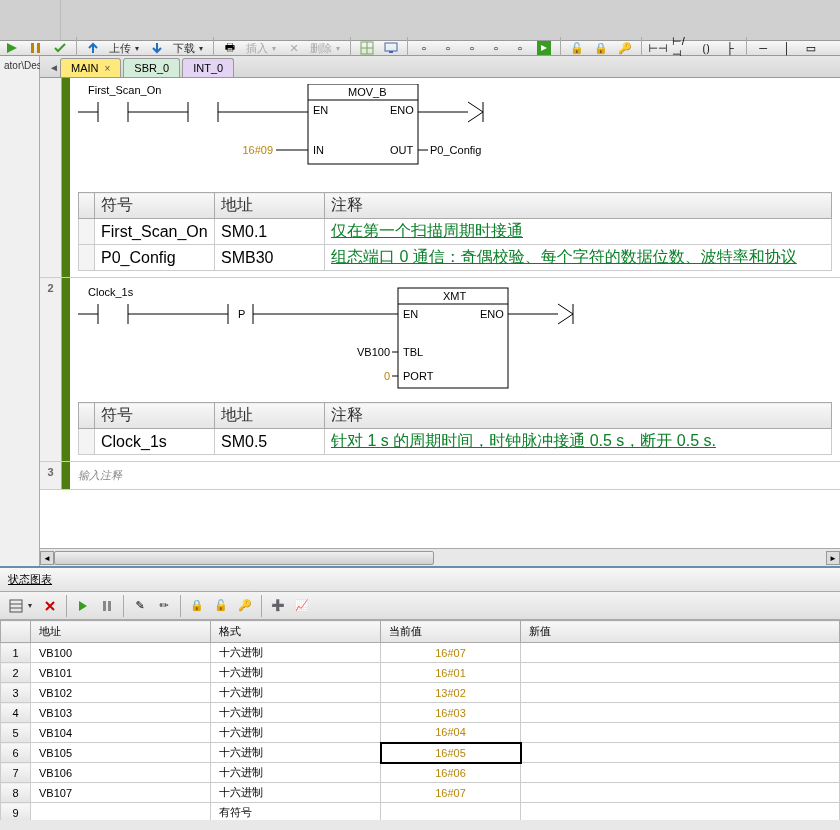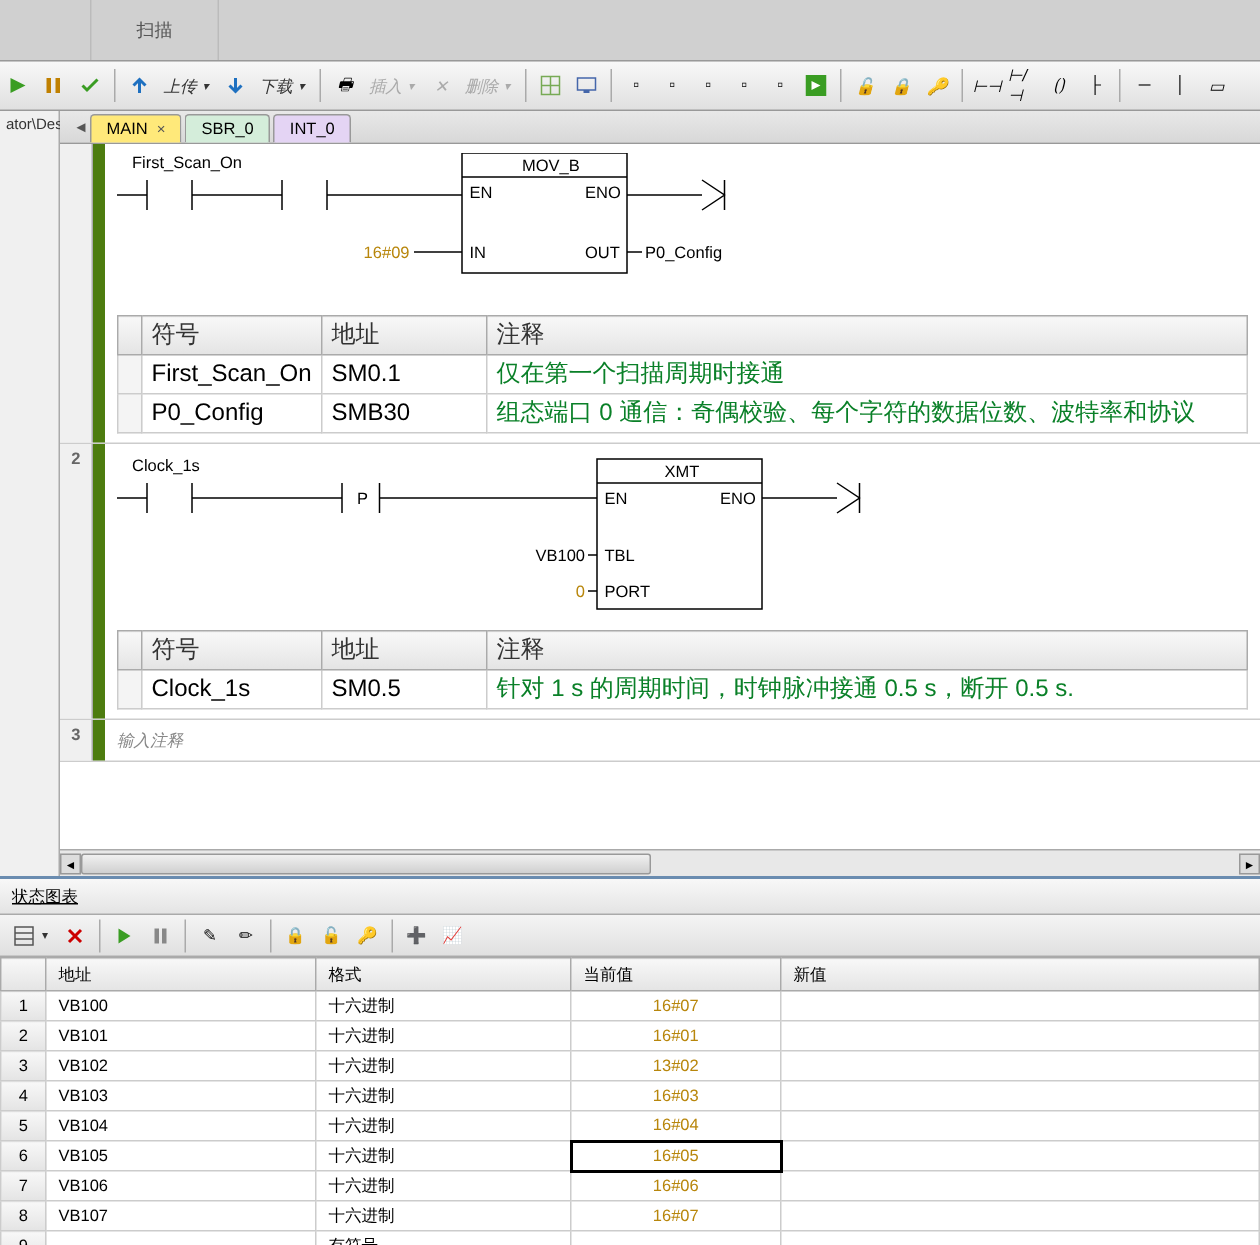--- a/index.html
+++ b/index.html
@@ -1,21 +1,21 @@
 <!DOCTYPE html>
 <html><head>
 <meta charset="utf-8">
 <style>
 * { box-sizing: border-box; margin: 0; padding: 0; font-family: "Microsoft YaHei", Arial, sans-serif; }
 body { background: #e8e8e8; width: 840px; height: 830px; overflow: hidden; font-size: 11px; }
 
 .top-tabs { display: flex; height: 40px; background: #d0d0d0; }
 .top-tab { padding: 12px 30px; color: #555; font-size: 12px; border-right: 1px solid #bbb; }
 
-.toolbar { display: flex; align-items: center; height: 34px; background: linear-gradient(#f8f8f8,#e0e0e0); border-top: 1px solid #999; border-bottom: 1px solid #999; padding: 0 2px; gap: 4px; font-style: italic; }
+.toolbar { display: flex; align-items: center; height: 16px; background: linear-gradient(#f8f8f8,#e0e0e0); border-top: 1px solid #999; border-bottom: 1px solid #999; padding: 0 2px; gap: 4px; }
 .tb-icon { width: 20px; height: 20px; display: inline-flex; align-items: center; justify-content: center; cursor: pointer; border-radius: 2px; }
 .tb-sep { width: 1px; height: 22px; background: #aaa; margin: 0 2px; }
 .tb-label { font-size: 11px; color: #333; margin: 0 2px; }
 .tb-dd { font-size: 8px; color: #333; margin-left: -2px; margin-right: 4px; }
 
 .workspace { display: flex; height: 510px; }
 .left-panel { width: 40px; background: #f0f0f0; border-right: 1px solid #aaa; padding: 4px; font-size: 10px; color: #333; }
 
 .editor { flex: 1; display: flex; flex-direction: column; background: #fff; overflow: hidden; position: relative; }
 .file-tabs { display: flex; height: 22px; background: linear-gradient(#e8e8e8,#d8d8d8); border-bottom: 1px solid #999; padding-left: 8px; align-items: end; }
@@ -33,21 +33,21 @@
 .net-comment { color: #0a8028; font-size: 11px; margin-bottom: 4px; }
 .net-prompt { color: #888; font-style: italic; }
 
 .ladder-svg { display: block; }
 .ladder-text { font-size: 11px; fill: #000; }
 .ladder-val { font-size: 11px; fill: #b8860b; }
 
 .sym-table { width: 100%; border-collapse: collapse; margin-top: 8px; font-size: 16px; }
 .sym-table th { background: linear-gradient(#f8f8f8,#e4e4e4); border: 1px solid #aaa; padding: 2px 6px; text-align: left; font-weight: normal; color: #333; }
 .sym-table td { border: 1px solid #ccc; padding: 2px 6px; }
-.sym-comment { color: #0a8028; }
+.sym-comment { color: #0a8028; text-decoration: underline; }
 
 .hscroll { height: 18px; background: #e8e8e8; border-top: 1px solid #aaa; position: relative; }
 .hscroll-thumb { position: absolute; left: 14px; top: 2px; height: 14px; width: 380px; background: linear-gradient(#f0f0f0,#d0d0d0); border: 1px solid #999; border-radius: 2px; }
 .hscroll-arr { position: absolute; top: 2px; height: 14px; width: 14px; background: #ddd; border: 1px solid #999; display: flex; align-items: center; justify-content: center; font-size: 8px; }
 
 .status-panel { border-top: 2px solid #6a8cb0; }
 .status-title { background: linear-gradient(#f8f8f8,#e4e4e4); padding: 4px 8px; font-size: 11px; border-bottom: 1px solid #aaa; text-decoration: underline; }
 .status-toolbar { display: flex; align-items: center; height: 28px; background: linear-gradient(#f4f4f4,#e0e0e0); padding: 0 6px; gap: 4px; border-bottom: 1px solid #aaa; }
 
 .status-grid-wrap { background: #fff; overflow: auto; height: 200px; }
@@ -56,21 +56,20 @@
 .status-grid td { border: 1px solid #ccc; padding: 2px 8px; height: 18px; }
 .row-num { background: linear-gradient(#f8f8f8,#e4e4e4); text-align: center; width: 30px; border: 1px solid #aaa; }
 .val-cell { color: #b8860b; text-align: center; }
 .val-selected { border: 2px solid #000 !important; }
 </style>
 </head>
 <body>
 
 <div class="top-tabs">
   <div class="top-tab" style="width:60px"></div>
-  <div class="top-tab">扫描</div>
 </div>
 
 <div class="toolbar">
   <span class="tb-icon">
       <svg width="14" height="14">
         <polygon points="2,2 12,7 2,12" fill="#3a9d23"></polygon>
       </svg>
     </span>
   <span class="tb-icon">
       <svg width="14" height="14">

